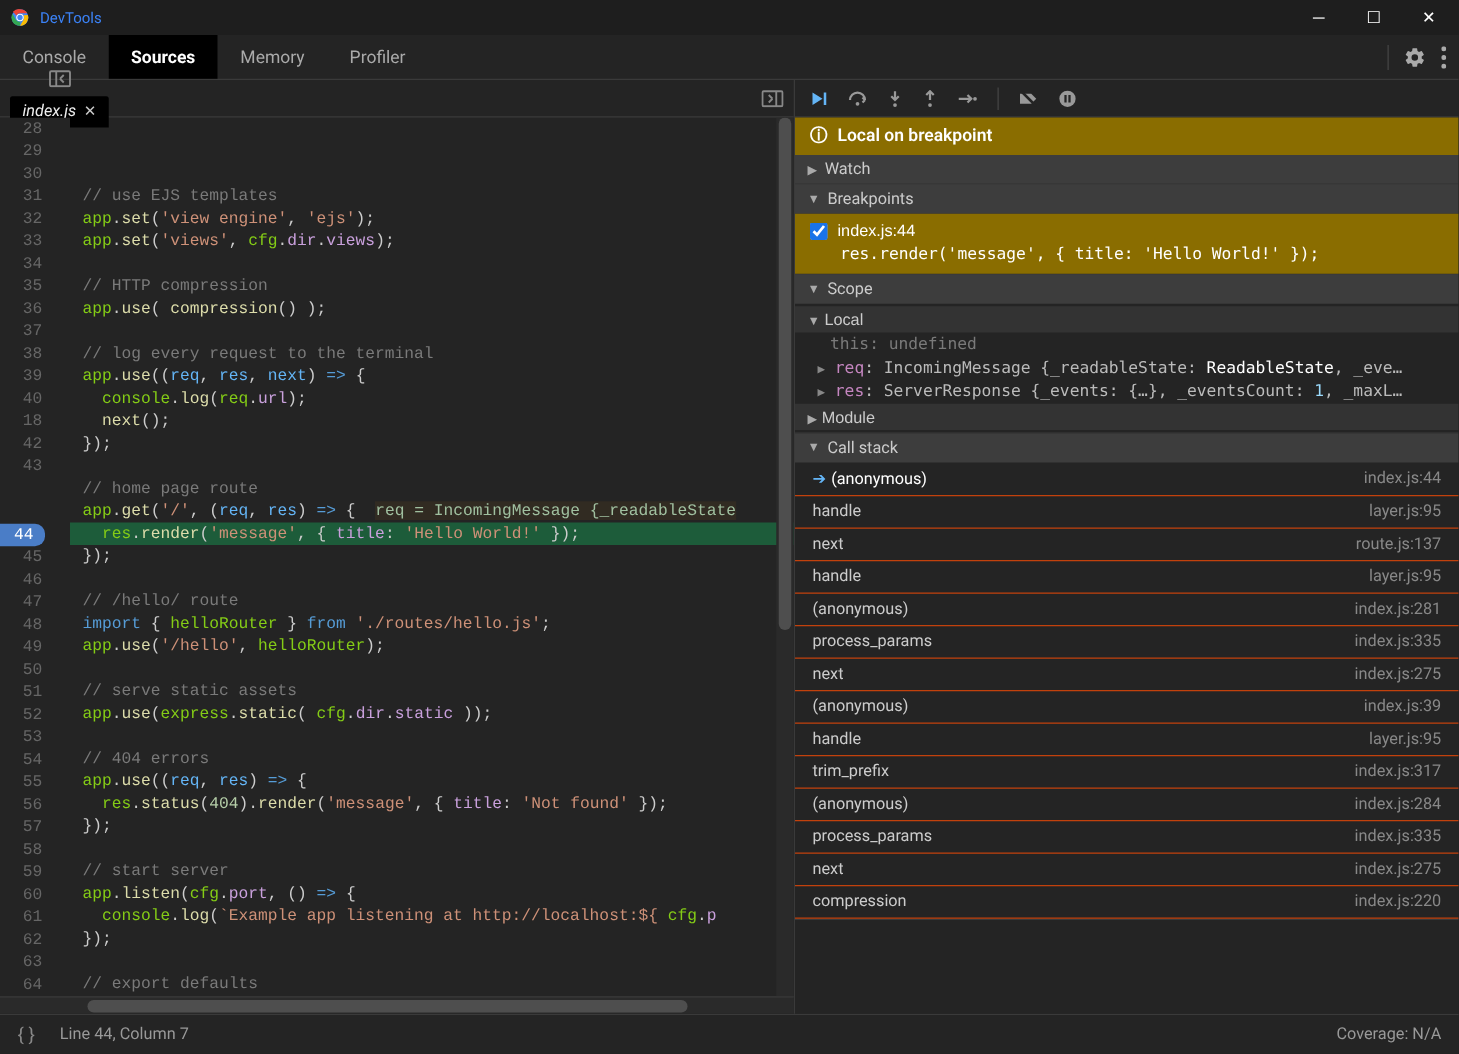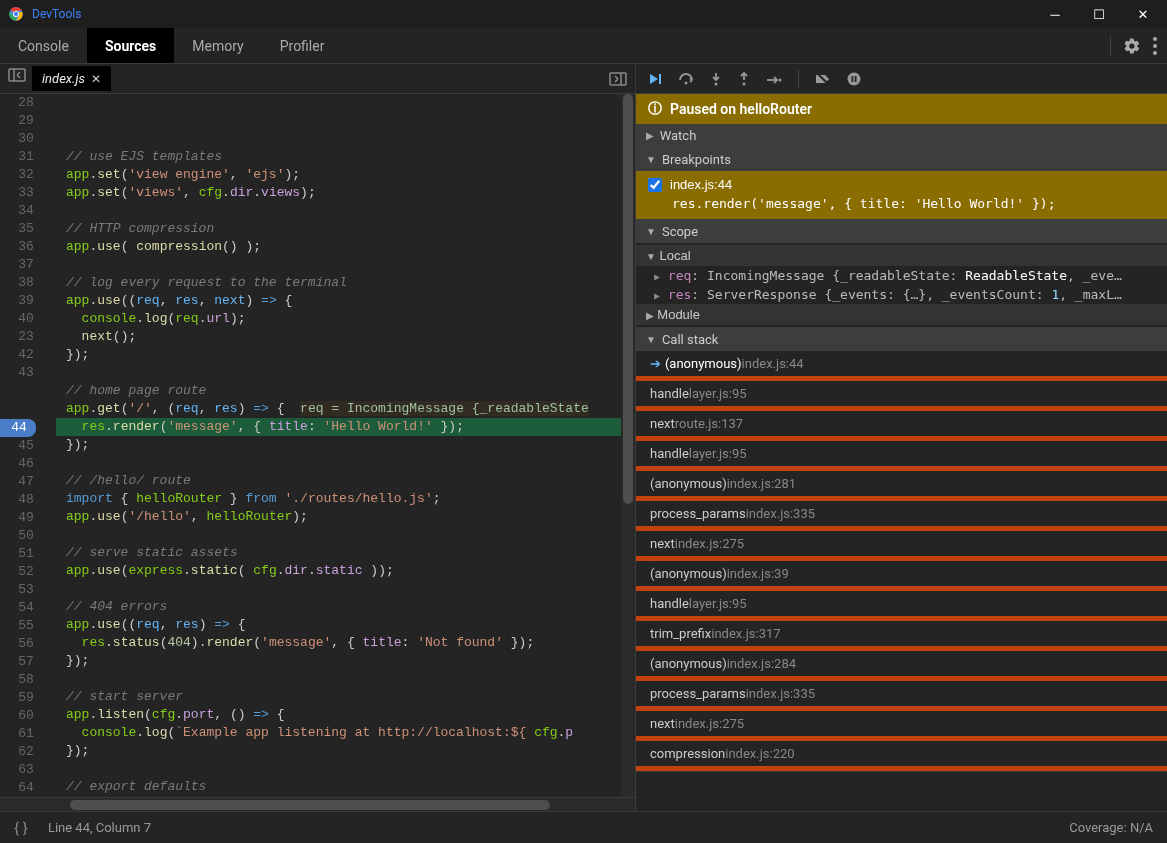--- a/index.html
+++ b/index.html
@@ -73,21 +73,21 @@
   
   .filetabs {
     height: 30px;
     border-bottom: 1px solid #3a3a3a;
     display: flex;
     align-items: center;
     padding: 0 8px;
     gap: 8px;
     justify-content: space-between;
   }
-  .filetabs-left { display: flex; align-items: flex-start; gap: 6px; }
+  .filetabs-left { display: flex; align-items: center; gap: 6px; flex-direction: column; }
   .filetab {
     background: #000;
     padding: 5px 10px;
     border-radius: 2px 2px 0 0;
     display: flex;
     align-items: center;
     gap: 6px;
     font-style: italic;
     color: #eee;
     font-size: 13px;
@@ -113,21 +113,21 @@
     background: #242424;
     user-select: none;
   }
   .codelines {
     flex: 1;
     overflow: hidden;
     white-space: pre;
     position: relative;
   }
   .line { height: 18px; padding-left: 10px; }
-  .tok-com { color: #7a7a7a; font-style: italic; }
+  .tok-com { color: #7a7a7a; }
   .tok-id { color: #84cc16; }
   .tok-prop { color: #c9a0dc; }
   .tok-str { color: #ce9178; }
   .tok-kw  { color: #569cd6; }
   .tok-param { color: #64b5f6; }
   .tok-num { color: #b5cea8; }
   .tok-fn { color: #dcdcaa; }
   .tok-inline { color: #a0c0a0; background: rgba(58,48,33,0.6); }
 
   .line-hl {
@@ -221,23 +221,23 @@
     font-family: -apple-system, Arial;
   }
   .scope-line { padding: 2px 10px 2px 28px; color: #ccc; white-space: nowrap; overflow:hidden; text-overflow: ellipsis; }
   .sc-key { color: #c586c0; }
   .sc-val { color: #bbb; }
   .sc-muted { color: #7a7a7a; }
 
   .callstack-body { }
   .cs-row {
     display: flex;
-    justify-content: flex-start;
+    justify-content: space-between;
     padding: 5px 14px;
-    border-bottom: 5px solid #c2410c;
+    border-bottom: 1px solid #c2410c;
     font-size: 13px;
     cursor: pointer;
   }
   .cs-row.active { color: #fff; }
   .cs-row .loc { color: #888; }
   .cs-arrow { color:#64b5f6; margin-right:4px; }
 
   svg { display: inline-block; vertical-align: middle; }
 </style>
 </head>
@@ -322,21 +322,21 @@
           <div class="line">31</div>
           <div class="line">32</div>
           <div class="line">33</div>
           <div class="line">34</div>
           <div class="line">35</div>
           <div class="line">36</div>
           <div class="line">37</div>
           <div class="line">38</div>
           <div class="line">39</div>
           <div class="line">40</div>
-          <div class="line">23</div>
+          <div class="line">18</div>
           <div class="line">42</div>
           <div class="line">43</div>
           <div class="line gutter-hl">44</div>
           <div class="line">45</div>
           <div class="line">46</div>
           <div class="line">47</div>
           <div class="line">48</div>
           <div class="line">49</div>
           <div class="line">50</div>
           <div class="line">51</div>
@@ -414,21 +414,21 @@
         <svg width="14" height="14" viewBox="0 0 14 14" fill="#999">
             <circle cx="7" cy="7" r="6.5"></circle>
             <rect x="4.5" y="4" width="1.8" height="6" fill="#242424"></rect>
             <rect x="7.7" y="4" width="1.8" height="6" fill="#242424"></rect>
           </svg>
       </span>
     </div>
 
     <div class="paused-banner">
       <span style="font-weight:bold">ⓘ</span>
-      <span style="font-weight:600">Paused on helloRouter</span>
+      <span style="font-weight:600">Local on breakpoint</span>
     </div>
 
     <div class="panel">
       <div class="panel-hd">
         <span class="tri">▶</span>
         <span>Watch</span>
       </div>
     </div>
 
     <div class="panel">
@@ -446,20 +446,23 @@
     </div>
 
     <div class="panel">
       <div class="panel-hd">
         <span class="tri">▼</span>
         <span>Scope</span>
       </div>
       <div class="scope-body">
         <div class="scope-group-hd">
           <span><span class="tri">▼</span> <span>Local</span></span>
+        </div>
+        <div class="scope-line">
+          <span class="sc-muted">this: undefined</span>
         </div>
         <div class="scope-line" style="padding-left:18px">
           <span class="tri" style="color:#888">▶</span>
           <span class="sc-key">req</span><span class="sc-val">: IncomingMessage {_readableState: </span><span style="color:#fff">ReadableState</span><span class="sc-val">, _eve…</span>
         </div>
         <div class="scope-line" style="padding-left:18px">
           <span class="tri" style="color:#888">▶</span>
           <span class="sc-key">res</span><span class="sc-val">: ServerResponse {_events: {…}, _eventsCount: </span><span style="color:#9cdcfe">1</span><span class="sc-val">, _maxL…</span>
         </div>
         <div class="scope-group-hd">

